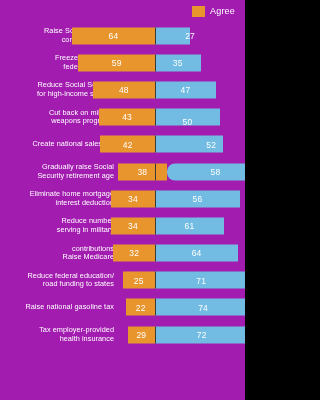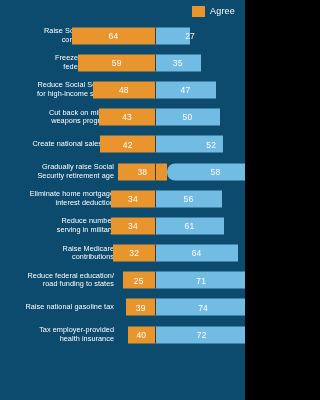--- a/index.html
+++ b/index.html
@@ -11,21 +11,21 @@
     width: 245px;
     height: 400px;
     overflow: hidden;
     font-family: "Liberation Sans", sans-serif;
     color: #ffffff;
   }
   #chart-root {
     position: relative;
     width: 245px;
     height: 400px;
-    background: #0c4a6e;
+    background: #a21caf;
   }
 
   
   .legend {
     position: absolute;
     top: 3px;
     left: 0;
     width: 245px;
     height: 16px;
     display: flex;
@@ -186,21 +186,21 @@
       <div class="row">
         <div class="row-label">
           <div>Cut back on military</div>
           <div>weapons programs</div>
         </div>
         <div class="bars">
           <div class="bar-wrap" style="left: -18.9px;">
             <div class="bar bar-agree" style="width: 55.9px;">
               <span class="bar-value">43</span>
             </div>
-            <div class="bar bar-disagree" style="width: 65px;">
+            <div class="bar bar-disagree" style="width: 65px; align-items: flex-end;">
               <span class="bar-value">50</span>
             </div>
           </div>
           <div class="divider" style="left: 37px;"></div>
         </div>
       </div>
       <div class="row">
         <div class="row-label">
           <div>Create national sales tax</div>
         </div>
@@ -236,21 +236,21 @@
       <div class="row">
         <div class="row-label">
           <div>Eliminate home mortgage</div>
           <div>interest deduction</div>
         </div>
         <div class="bars">
           <div class="bar-wrap" style="left: -7.2px;">
             <div class="bar bar-agree" style="width: 44.2px;">
               <span class="bar-value">34</span>
             </div>
-            <div class="bar bar-disagree" style="width: 67px;">
+            <div class="bar bar-disagree" style="width: 85px;">
               <span class="bar-value">56</span>
             </div>
           </div>
           <div class="divider" style="left: 37px;"></div>
         </div>
       </div>
       <div class="row">
         <div class="row-label">
           <div>Reduce number</div>
           <div>serving in military</div>
@@ -262,22 +262,22 @@
             </div>
             <div class="bar bar-disagree" style="width: 69px;">
               <span class="bar-value">61</span>
             </div>
           </div>
           <div class="divider" style="left: 37px;"></div>
         </div>
       </div>
       <div class="row">
         <div class="row-label">
+          <div>contributions</div>
           <div>Raise Medicare</div>
-          <div>contributions</div>
         </div>
         <div class="bars">
           <div class="bar-wrap" style="left: -4.6px;">
             <div class="bar bar-agree" style="width: 41.6px;">
               <span class="bar-value">32</span>
             </div>
             <div class="bar bar-disagree" style="width: 83.2px;">
               <span class="bar-value">64</span>
             </div>
           </div>
@@ -301,38 +301,38 @@
           <div class="divider" style="left: 37px;"></div>
         </div>
       </div>
       <div class="row">
         <div class="row-label">
           <div>Raise national gasoline tax</div>
         </div>
         <div class="bars">
           <div class="bar-wrap" style="left: 8.4px;">
             <div class="bar bar-agree" style="width: 28.6px;">
-              <span class="bar-value">39</span>
+              <span class="bar-value">22</span>
             </div>
             <div class="bar bar-disagree" style="width: 96.2px;">
               <span class="bar-value">74</span>
             </div>
           </div>
           <div class="divider" style="left: 37px;"></div>
         </div>
       </div>
       <div class="row">
         <div class="row-label">
           <div>Tax employer-provided</div>
           <div>health insurance</div>
         </div>
         <div class="bars">
           <div class="bar-wrap" style="left: 9.7px;">
             <div class="bar bar-agree" style="width: 27.3px;">
-              <span class="bar-value">40</span>
+              <span class="bar-value">29</span>
             </div>
             <div class="bar bar-disagree" style="width: 93.6px;">
               <span class="bar-value">72</span>
             </div>
           </div>
           <div class="divider" style="left: 37px;"></div>
         </div>
       </div>
     </div>
 

